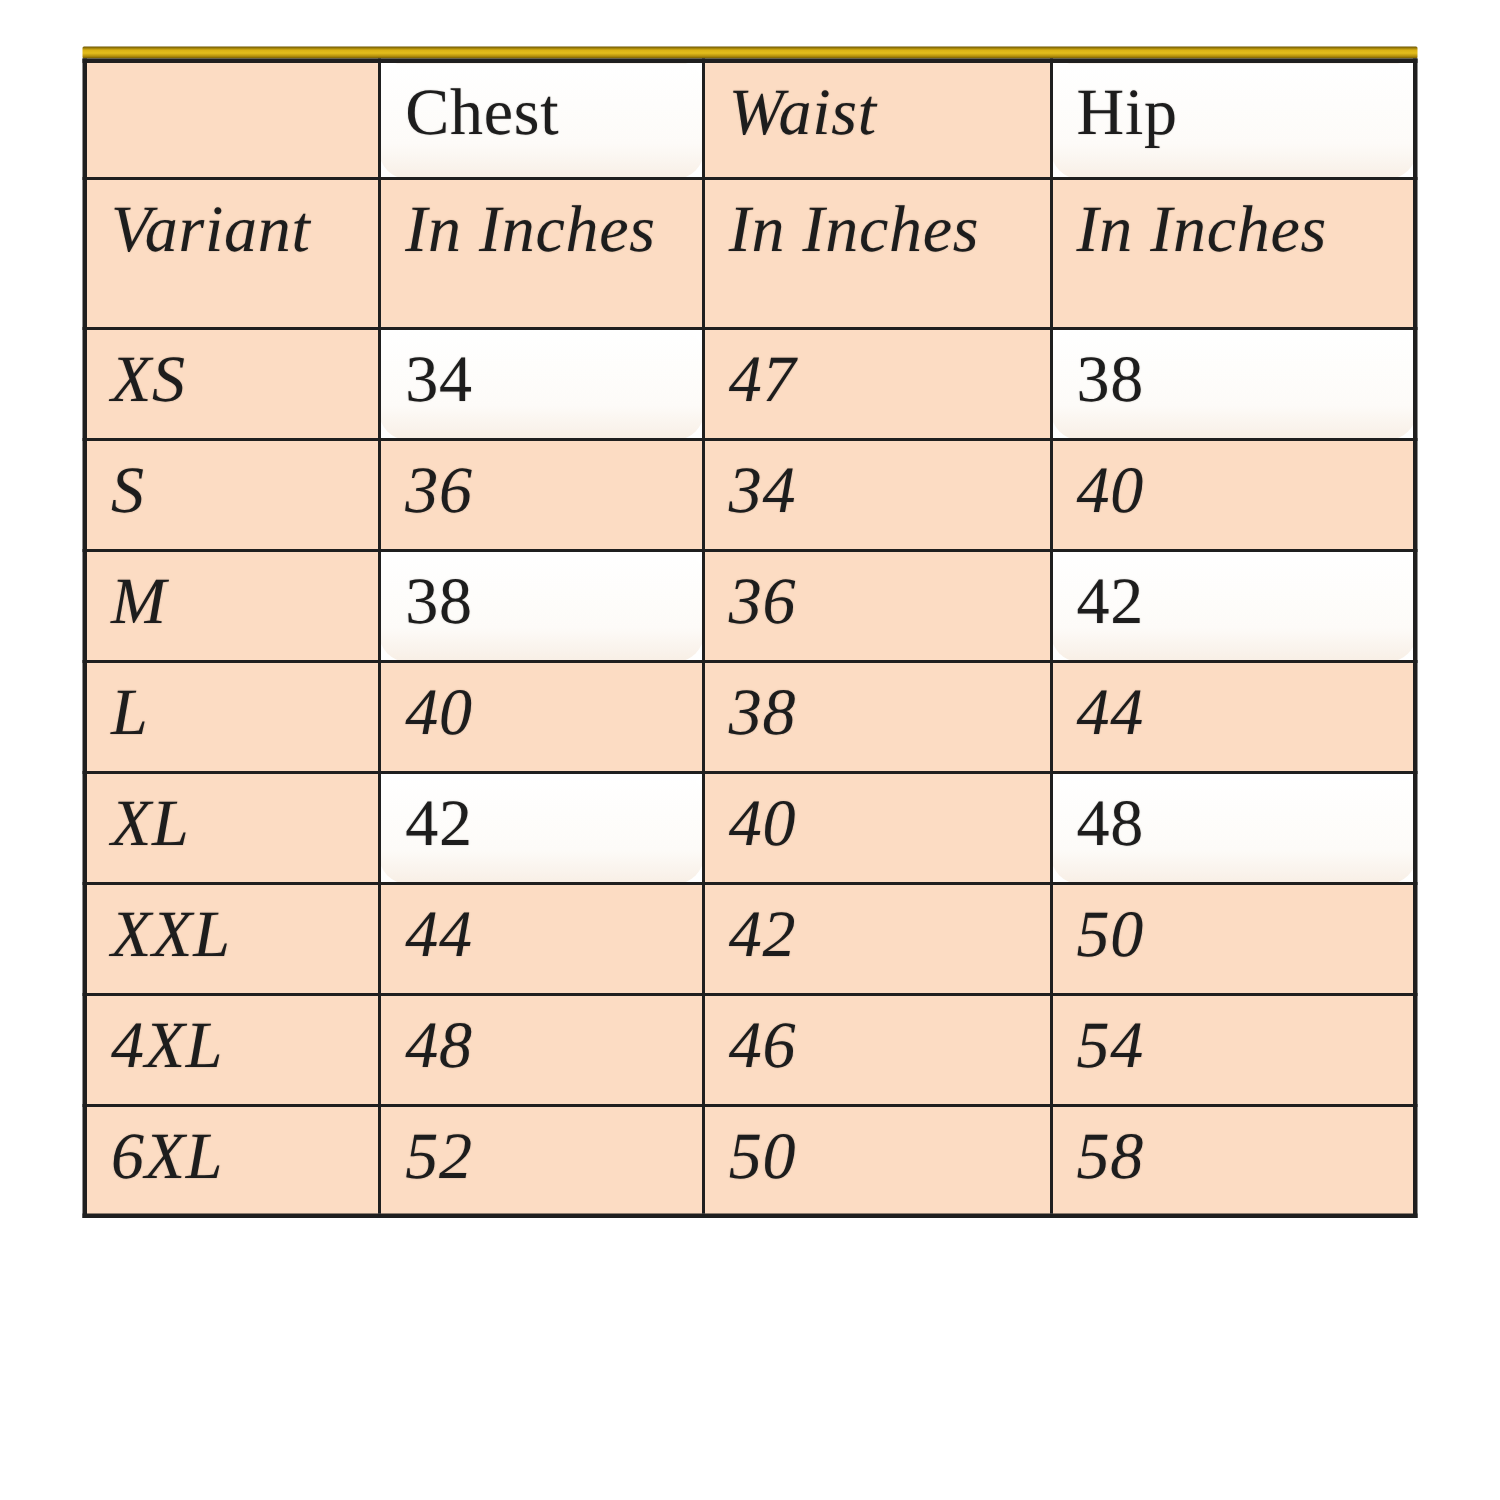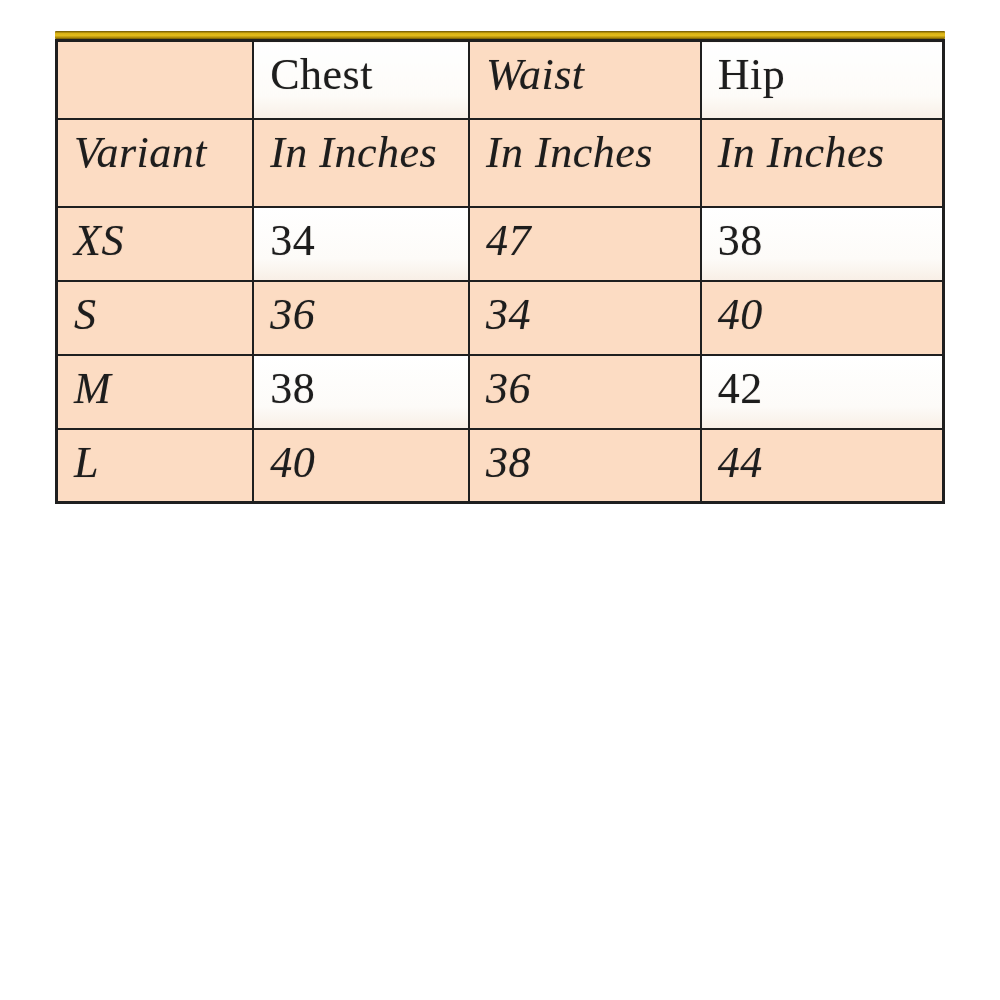--- a/index.html
+++ b/index.html
@@ -37,24 +37,24 @@
     color: #1d1d1d;
     letter-spacing: 0.5px;
     overflow: hidden;
     white-space: nowrap;
   }
   col.c-variant { width: 196px; }
   col.c-chest   { width: 215px; }
   col.c-waist   { width: 231px; }
   col.c-hip     { width: 242px; }
   tr.r-head1 { height: 78px; }
-  tr.r-head2 { height: 88px; }
+  tr.r-head2 { height: 100px; }
   tr.r-data  { height: 74px; margin-top: 24px; }
   td.p { background: #fcdcc3; font-style: italic; }
-  td.w { background: linear-gradient(180deg, #ffffff 0%, #fdfbf8 70%, #f8efe6 100%); }
+  td.w { background: linear-gradient(180deg, #ffffff 0%, #fdfbf8 70%, #f8efe6 100%); border-radius: 18px; }
   
   table.size-chart td { text-shadow: 0 0 1px rgba(40,30,20,0.35); }
 </style>
 </head>
 <body>
 
 <div class="chart-wrap">
   <div class="accent-bar"></div>
   <table class="size-chart">
     <colgroup>
@@ -94,15 +94,39 @@
         <td class="w">38</td>
         <td class="p">36</td>
         <td class="w">42</td>
       </tr>
       <tr class="r-data">
         <td class="p">L</td>
         <td class="p">40</td>
         <td class="p">38</td>
         <td class="p">44</td>
       </tr>
+      <tr class="r-data">
+        <td class="p">XL</td>
+        <td class="w">42</td>
+        <td class="p">40</td>
+        <td class="w">48</td>
+      </tr>
+      <tr class="r-data">
+        <td class="p">XXL</td>
+        <td class="p">44</td>
+        <td class="p">42</td>
+        <td class="p">50</td>
+      </tr>
+      <tr class="r-data">
+        <td class="p">4XL</td>
+        <td class="p">48</td>
+        <td class="p">46</td>
+        <td class="p">54</td>
+      </tr>
+      <tr class="r-data">
+        <td class="p">6XL</td>
+        <td class="p">52</td>
+        <td class="p">50</td>
+        <td class="p">58</td>
+      </tr>
     </tbody>
   </table>
 </div>
 
 </body></html>

